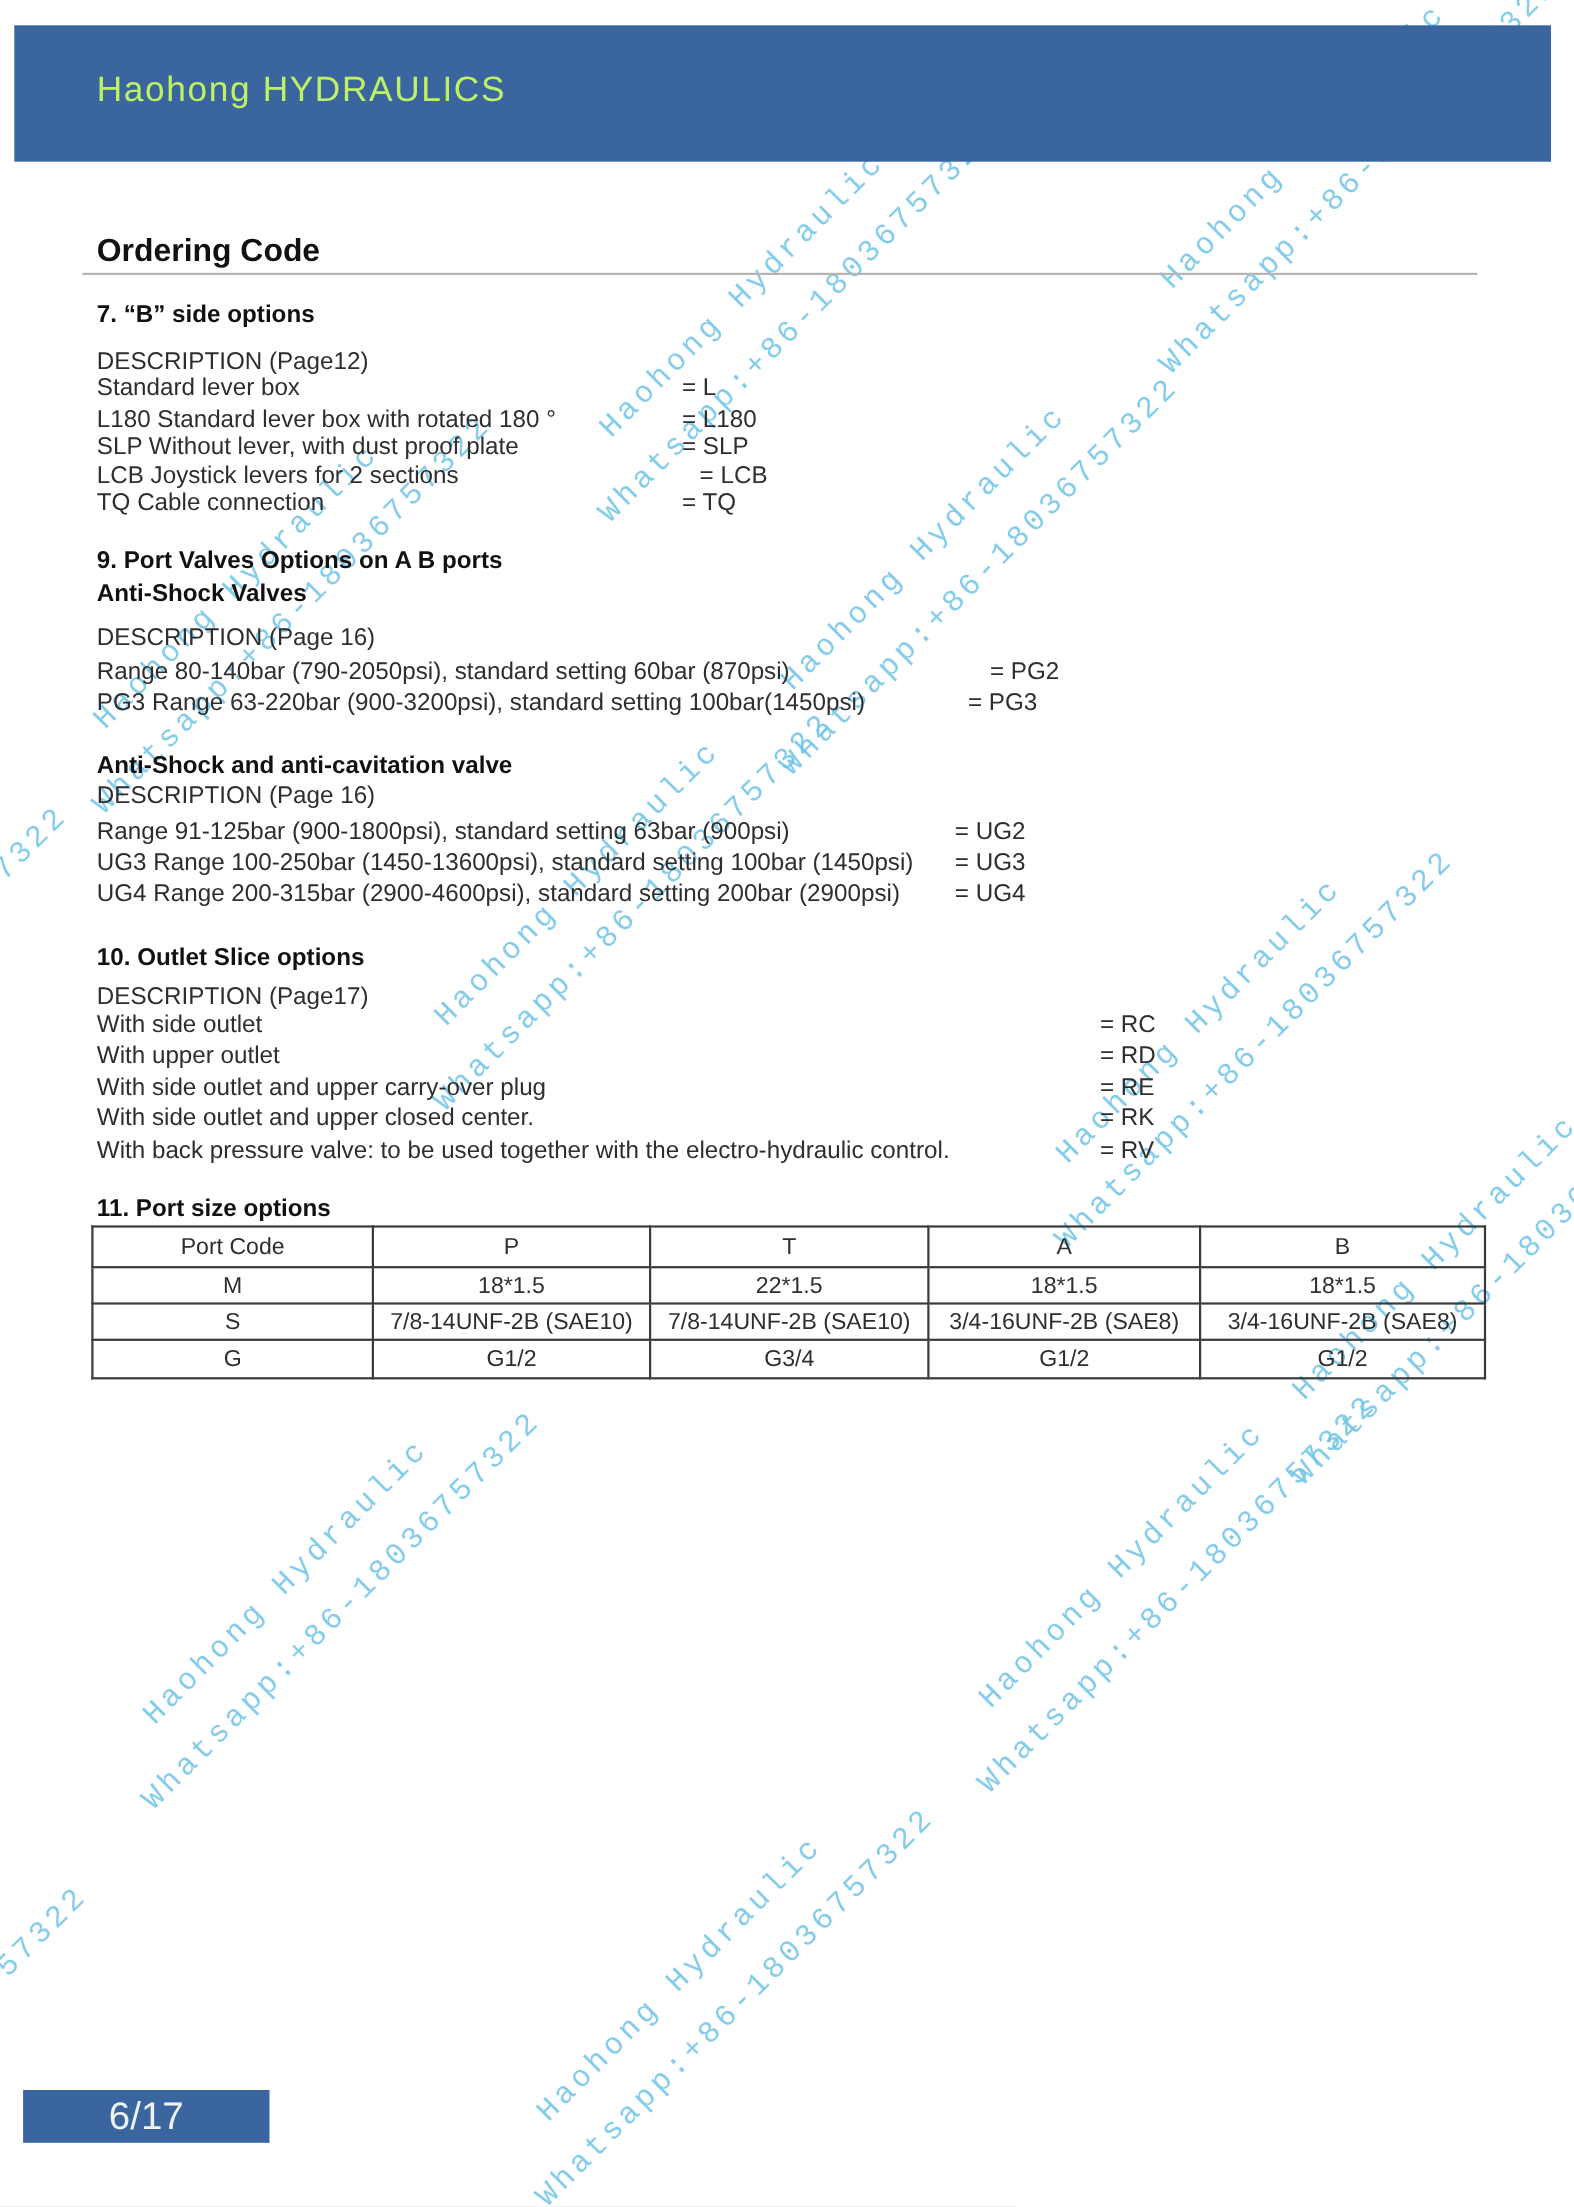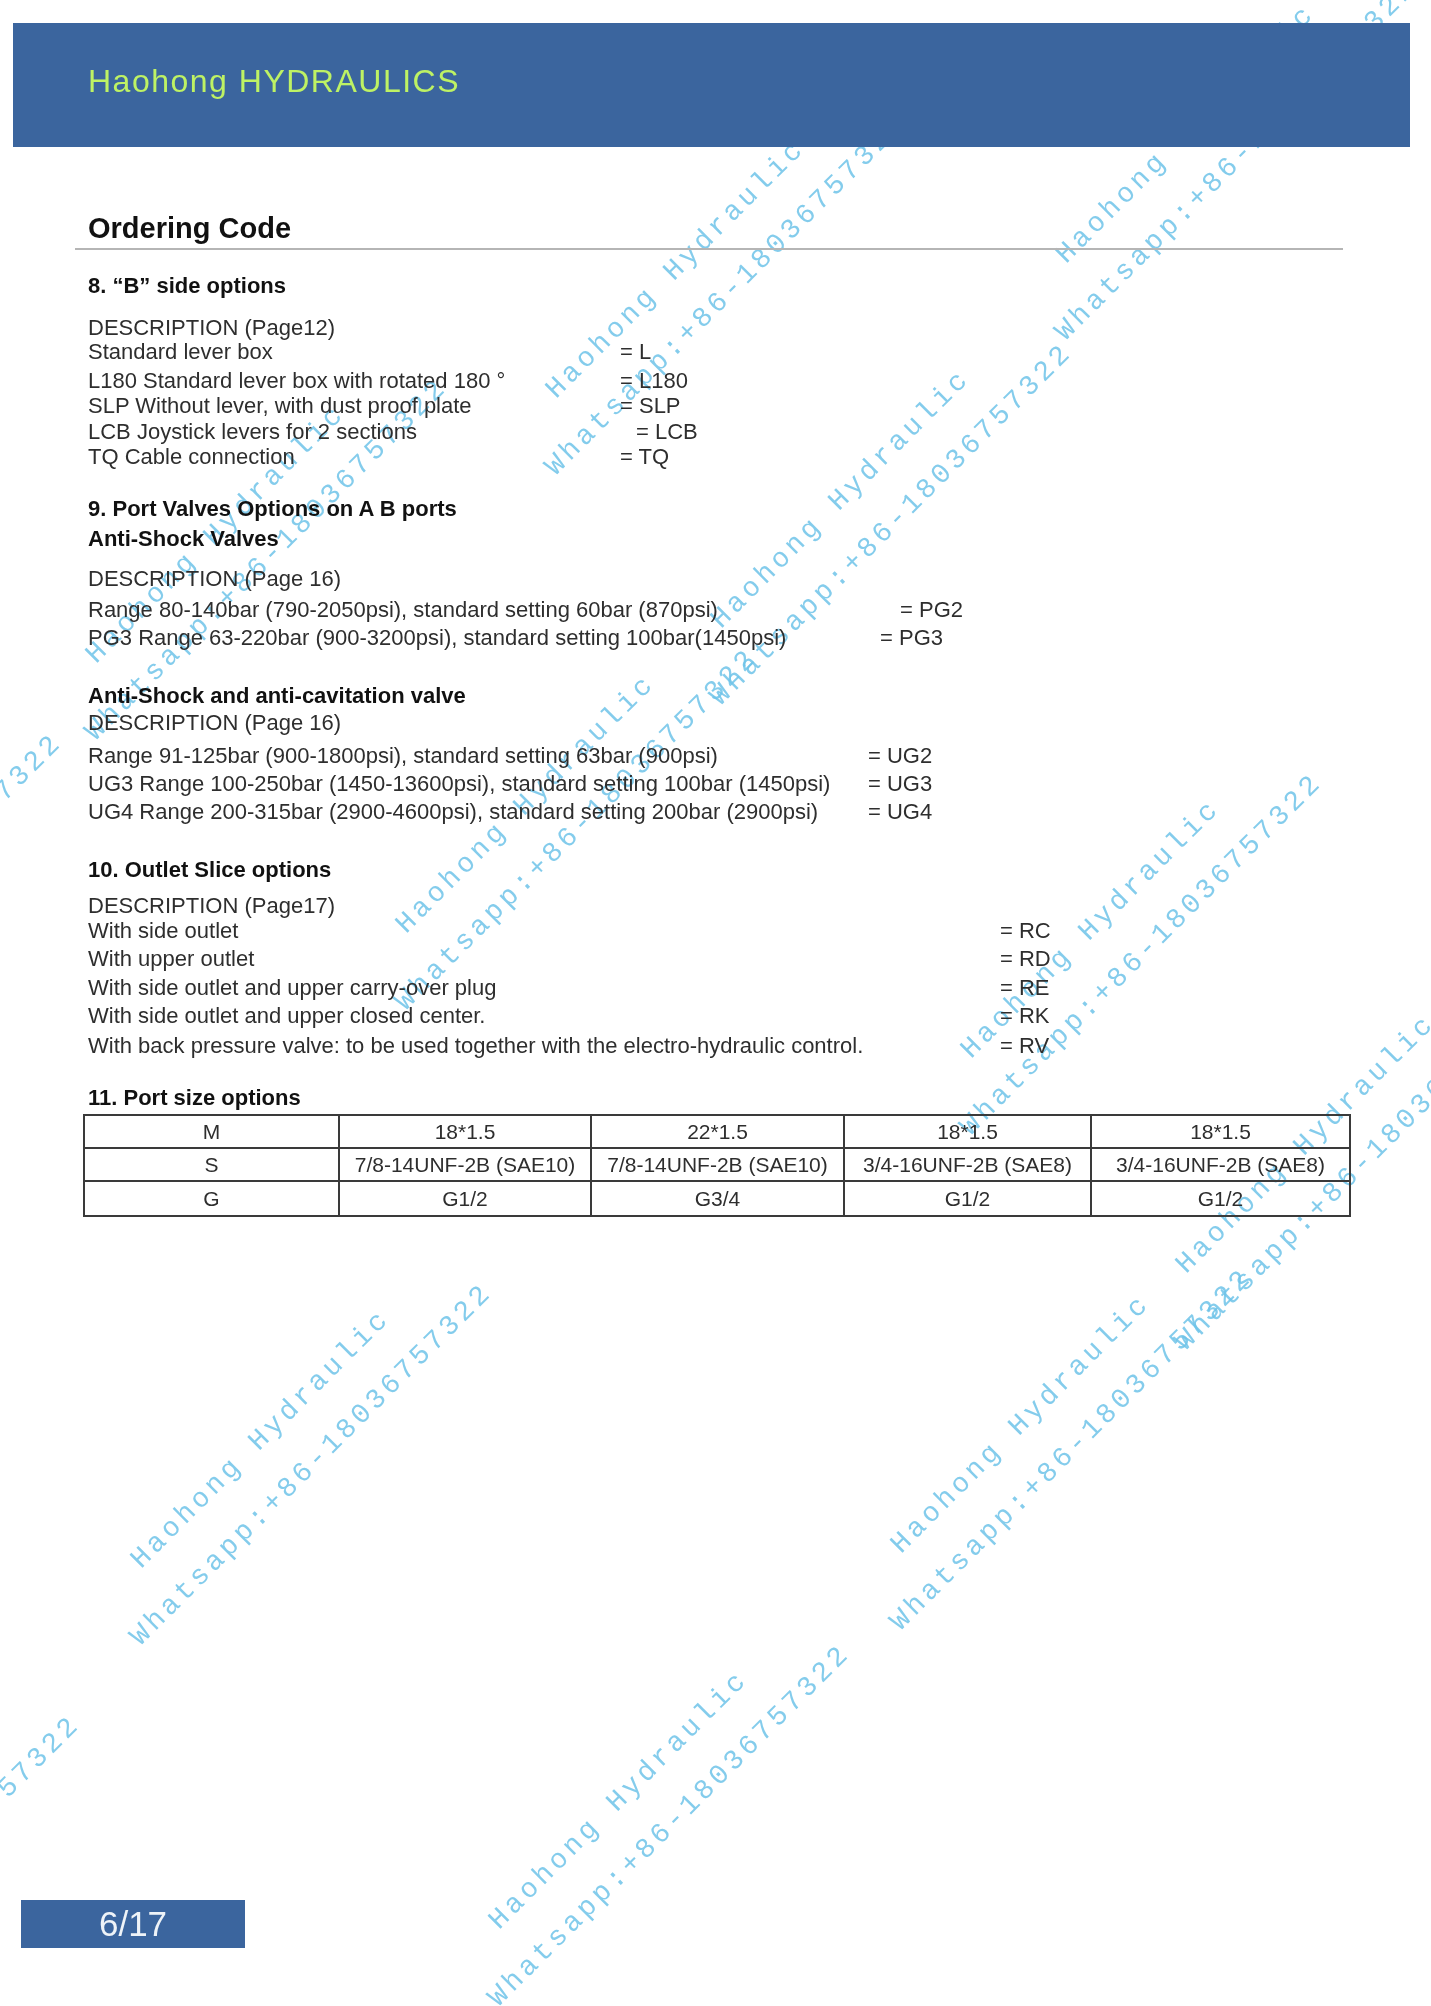--- a/index.html
+++ b/index.html
@@ -83,21 +83,21 @@
 
   <div class="content">
 
     <div class="header-bar blue-bg" style="background: rgb(59, 101, 158);">
       <div class="header-title">Haohong HYDRAULICS</div>
     </div>
 
     <div class="main-title">Ordering Code</div>
     <div class="title-rule"></div>
 
-    <div class="h" style="top:273px">8. “B” side options</div>
+    <div class="h" style="top:273px">7. “B” side options</div>
     <div class="line" style="top:315px">DESCRIPTION (Page12)</div>
     <div class="line" style="top:339px"><span>Standard lever box</span><span class="code" style="left:532px">= L</span></div>
     <div class="line" style="top:368px"><span>L180 Standard lever box with rotated 180 °</span><span class="code" style="left:532px">= L180</span></div>
     <div class="line" style="top:393px"><span>SLP Without lever, with dust proof plate</span><span class="code" style="left:532px">= SLP</span></div>
     <div class="line" style="top:419px"><span>LCB Joystick levers for 2 sections</span><span class="code" style="left:548px">= LCB</span></div>
     <div class="line" style="top:444px"><span>TQ Cable connection</span><span class="code" style="left:532px">= TQ</span></div>
 
     <div class="h" style="top:496px">9. Port Valves Options on A B ports</div>
     <div class="h" style="top:526px">Anti-Shock Valves</div>
     <div class="line" style="top:566px">DESCRIPTION (Page 16)</div>
@@ -120,20 +120,27 @@
     <div class="h" style="top:1085px">11. Port size options</div>
     <table class="ptable">
       <colgroup>
           <col style="width:255px">
           <col style="width:252px">
           <col style="width:253px">
           <col style="width:247px">
           <col style="width:259px">
         </colgroup>
       <tbody>
+          <tr style="height:37px">
+        <td>Port Code</td>
+        <td>P</td>
+        <td>T</td>
+        <td>A</td>
+        <td>B</td>
+      </tr>
       <tr style="height:33px">
         <td>M</td>
         <td>18*1.5</td>
         <td>22*1.5</td>
         <td>18*1.5</td>
         <td>18*1.5</td>
       </tr>
       <tr style="height:33px">
         <td>S</td>
         <td>7/8-14UNF-2B (SAE10)</td>

